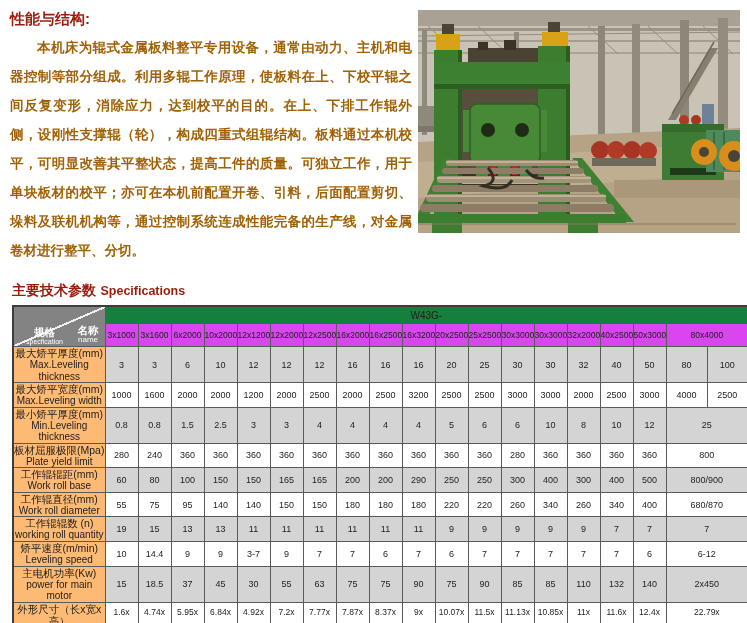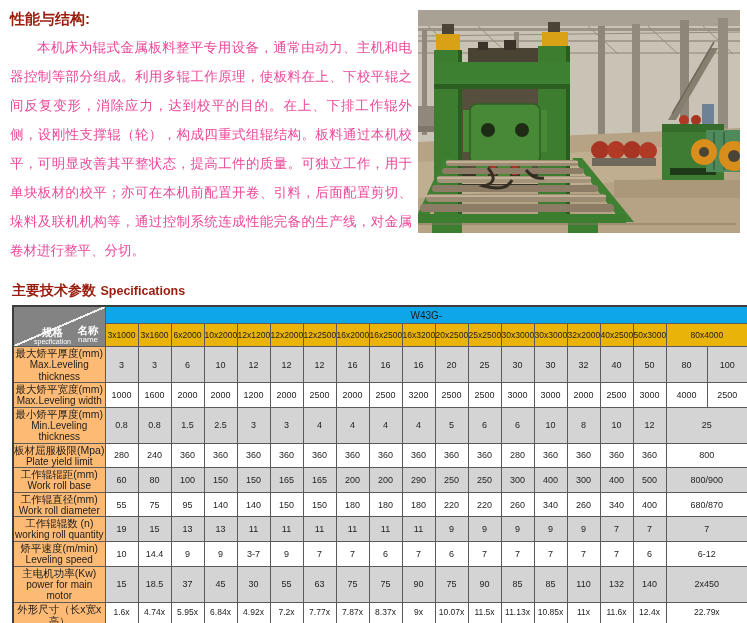--- a/index.html
+++ b/index.html
@@ -9,59 +9,59 @@
     -webkit-font-smoothing:antialiased;
   }
   .page{padding:8px 3px 0 10px;}
   
   .top{display:flex;align-items:flex-start;}
   .intro{width:408px;padding-right:6px;box-sizing:border-box;}
   .intro-title{
     color:#9a1c0d;font-size:15px;font-weight:bold;margin:2px 0 4px 0;
   }
   .intro-body{
-    font-size:13.5px;line-height:29px;color:#ec4899;font-weight:400;
+    font-size:13.5px;line-height:29px;color:#a16207;font-weight:700;
     text-indent:2em;margin:0;text-align:justify;
   }
   .photo-frame{width:322px;height:223px;margin-top:2px;flex:none;overflow:hidden;}
   
   .specs-heading{margin:16px 0 5px 2px;}
   .specs-heading .zh{color:#9a1c0d;font-size:14px;font-weight:bold;}
   .specs-heading .en{color:#9a1c0d;font-size:12.5px;font-weight:bold;}
   
   table.specs{
     border-collapse:collapse;table-layout:fixed;width:733px;
     margin-left:2px;border:2px solid #3d3d3d;
   }
   table.specs td{
     border:1px solid #5a5a5a;text-align:center;vertical-align:middle;
     padding:0;overflow:hidden;color:#1d1d1d;
   }
-  td.series-cell{height:16px;font-size:10px;background:#0ea5e9;}
-  td.model-cell{height:22px;font-size:8.5px;background:#eab308;}
+  td.series-cell{height:16px;font-size:10px;background:#15803d;}
+  td.model-cell{height:22px;font-size:8.5px;background:#d946ef;}
   td.lbl{
     background:#fdba74;color:#fff;border-top:1px solid #e9e9e9;
     border-bottom:1px solid #e9e9e9;line-height:1.15;
   }
   .lbl-zh{font-size:10.5px;}
   .lbl-en{font-size:10px;white-space:pre-line;}
   td.data-cell{height:23px;font-size:9px;}
   td.gray{background:#d4d4d4;}
   td.white{background:#ffffff;}
   td.dim-cell{height:48px;font-size:8.5px;line-height:1.6;white-space:pre-line;}
   td.corner{
     background-color:#838383;position:relative;
     background-image:linear-gradient(to bottom right,
       rgba(0,0,0,0) calc(50% - 1px),#f0f0f0 calc(50% - 1px),
       #f0f0f0 calc(50% + 1px),rgba(0,0,0,0) calc(50% + 1px));
   }
   .corner-tr{position:absolute;top:18px;right:6px;color:#fff;text-align:center;line-height:1.05;}
   .corner-tr .zh{font-size:10.5px;font-weight:bold;}
   .corner-tr .en{font-size:8px;}
-  .corner-bl{position:absolute;bottom:1px;left:20px;color:#fff;text-align:center;line-height:1.05;}
+  .corner-bl{position:absolute;bottom:1px;left:12px;color:#fff;text-align:center;line-height:1.05;}
   .corner-bl .zh{font-size:10.5px;font-weight:bold;}
   .corner-bl .en{font-size:7px;}
   
   .footer{margin:8px 0 0 0;}
   .footer-zh{font-size:12.5px;font-weight:bold;color:#141414;}
 </style>
 </head>
 <body>
 
 <div class="page">

